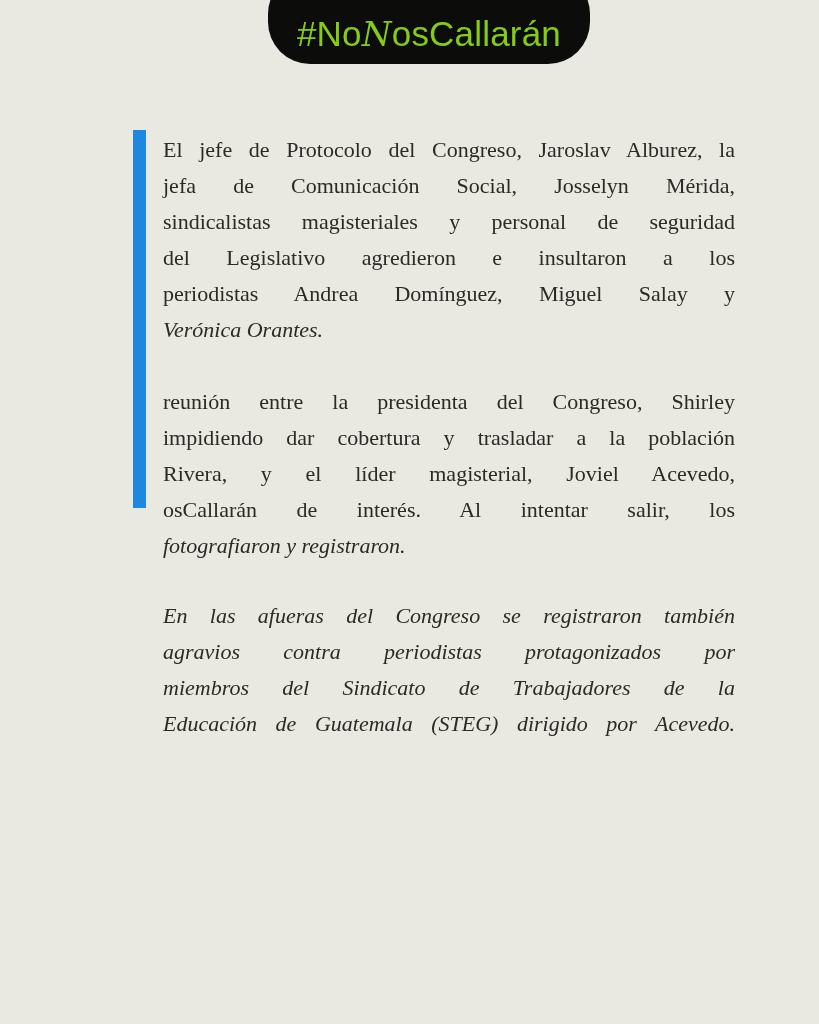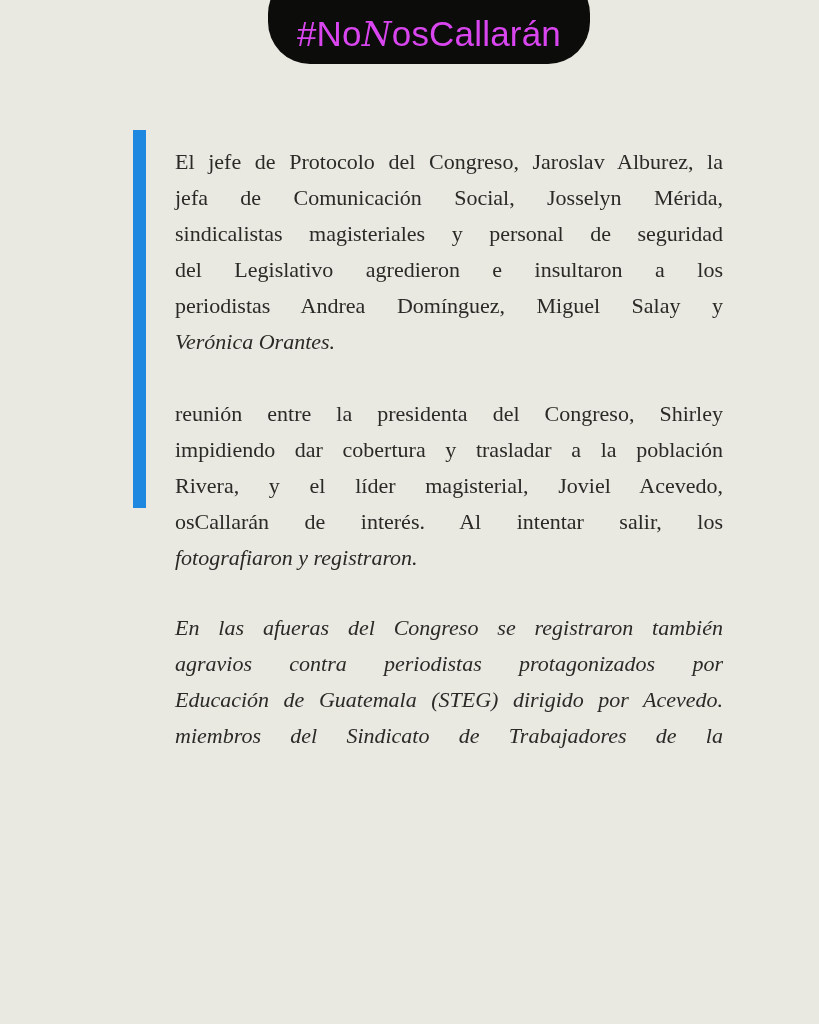--- a/index.html
+++ b/index.html
@@ -22,21 +22,21 @@
     border-radius: 42px;
     display: flex;
     align-items: flex-end;
     justify-content: center;
     padding-bottom: 13px;
   }
   .badge-text {
     font-family: "Liberation Sans", sans-serif;
     font-size: 35px;
     font-weight: 500;
-    color: #d946ef;
+    color: #84cc16;
     letter-spacing: 0.2px;
     white-space: nowrap;
     line-height: 1;
   }
   .badge-text .fancy-n {
     font-family: "DejaVu Serif", serif;
     font-style: italic;
     font-weight: 400;
     font-size: 34px;
   }
@@ -51,21 +51,21 @@
 
   
   .quote-block {
     position: absolute;
     left: 163px; top: 132px;
     width: 572px;
     color: #2a2a26;
     font-size: 22px;
     line-height: 36px;
   }
-  .para { margin: 12px; }
+  .para { margin: 0; }
   .para-2 { margin-top: 36px; }
   .para-3 { margin-top: 34px; font-style: italic; }
   .line {
     text-align: justify;
     text-align-last: justify;
     white-space: normal;
   }
   .line.short-last {
     text-align-last: left;
     font-style: italic;
@@ -95,17 +95,17 @@
     <div class="line">reunión entre la presidenta del Congreso, Shirley</div>
     <div class="line">impidiendo dar cobertura y trasladar a la población</div>
     <div class="line">Rivera, y el líder magisterial, Joviel Acevedo,</div>
     <div class="line">osCallarán de interés. Al intentar salir, los</div>
     <div class="line short-last">fotografiaron y registraron.</div>
   </div>
 
   <div class="para para-3">
     <div class="line">En las afueras del Congreso se registraron también</div>
     <div class="line">agravios contra periodistas protagonizados por</div>
+    <div class="line">miembros del Sindicato de Trabajadores de la</div>
     <div class="line">Educación de Guatemala (STEG) dirigido por Acevedo.</div>
-    <div class="line">miembros del Sindicato de Trabajadores de la</div>
   </div>
 
 </div>
 
 </body></html>

